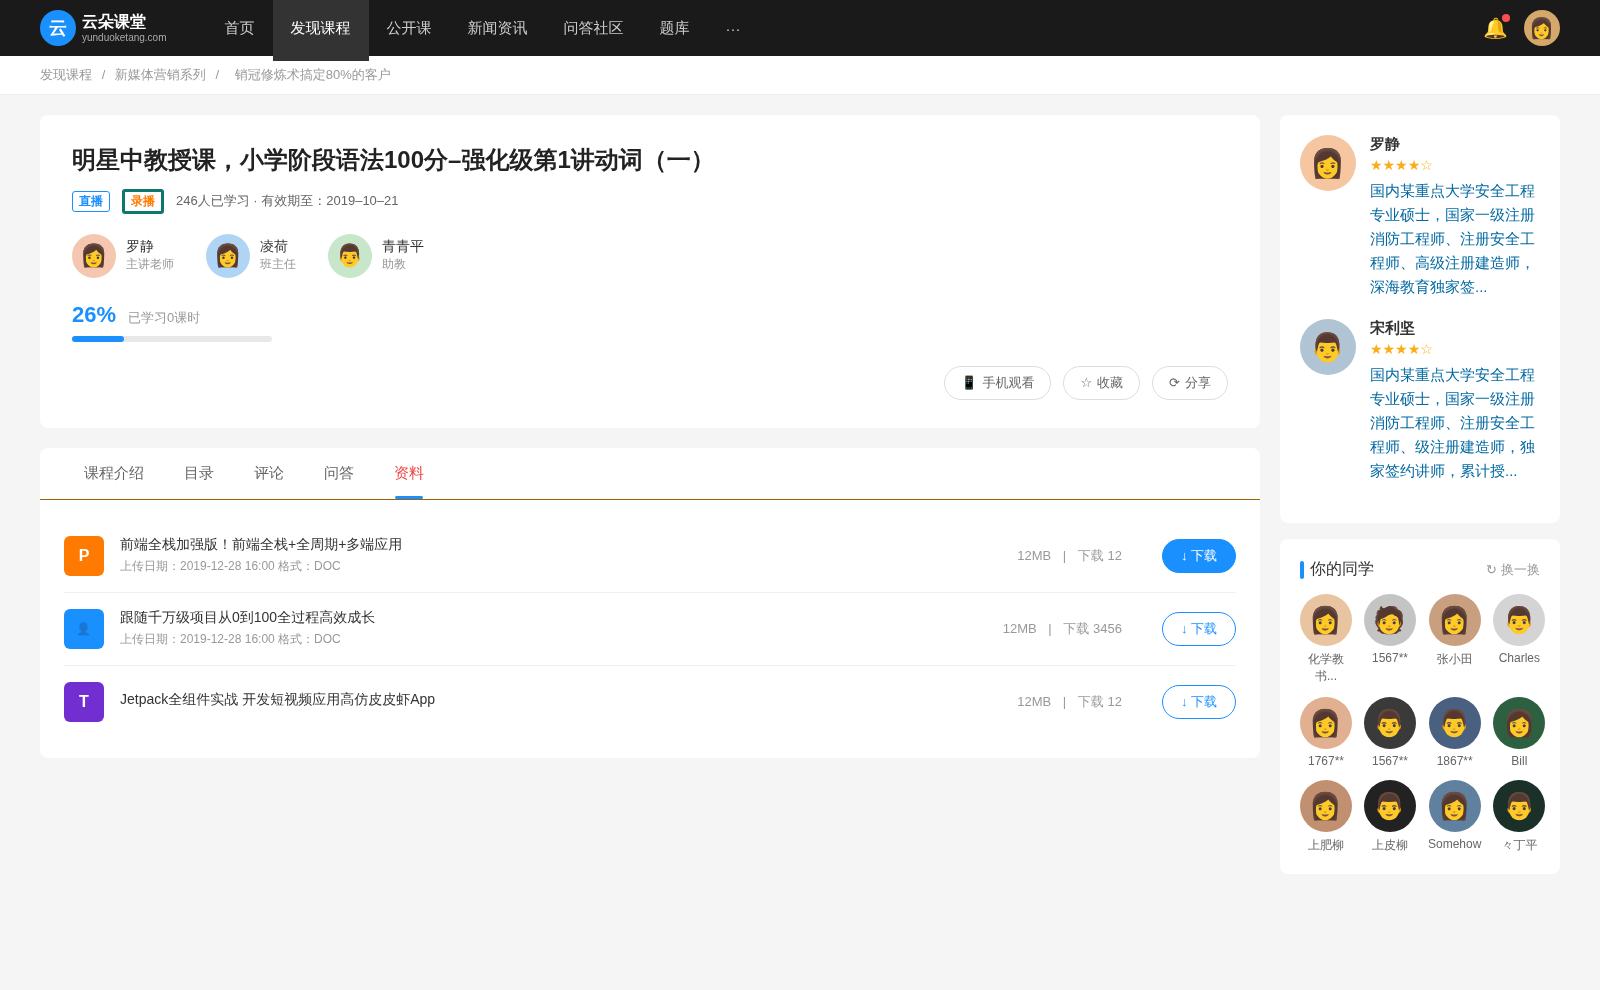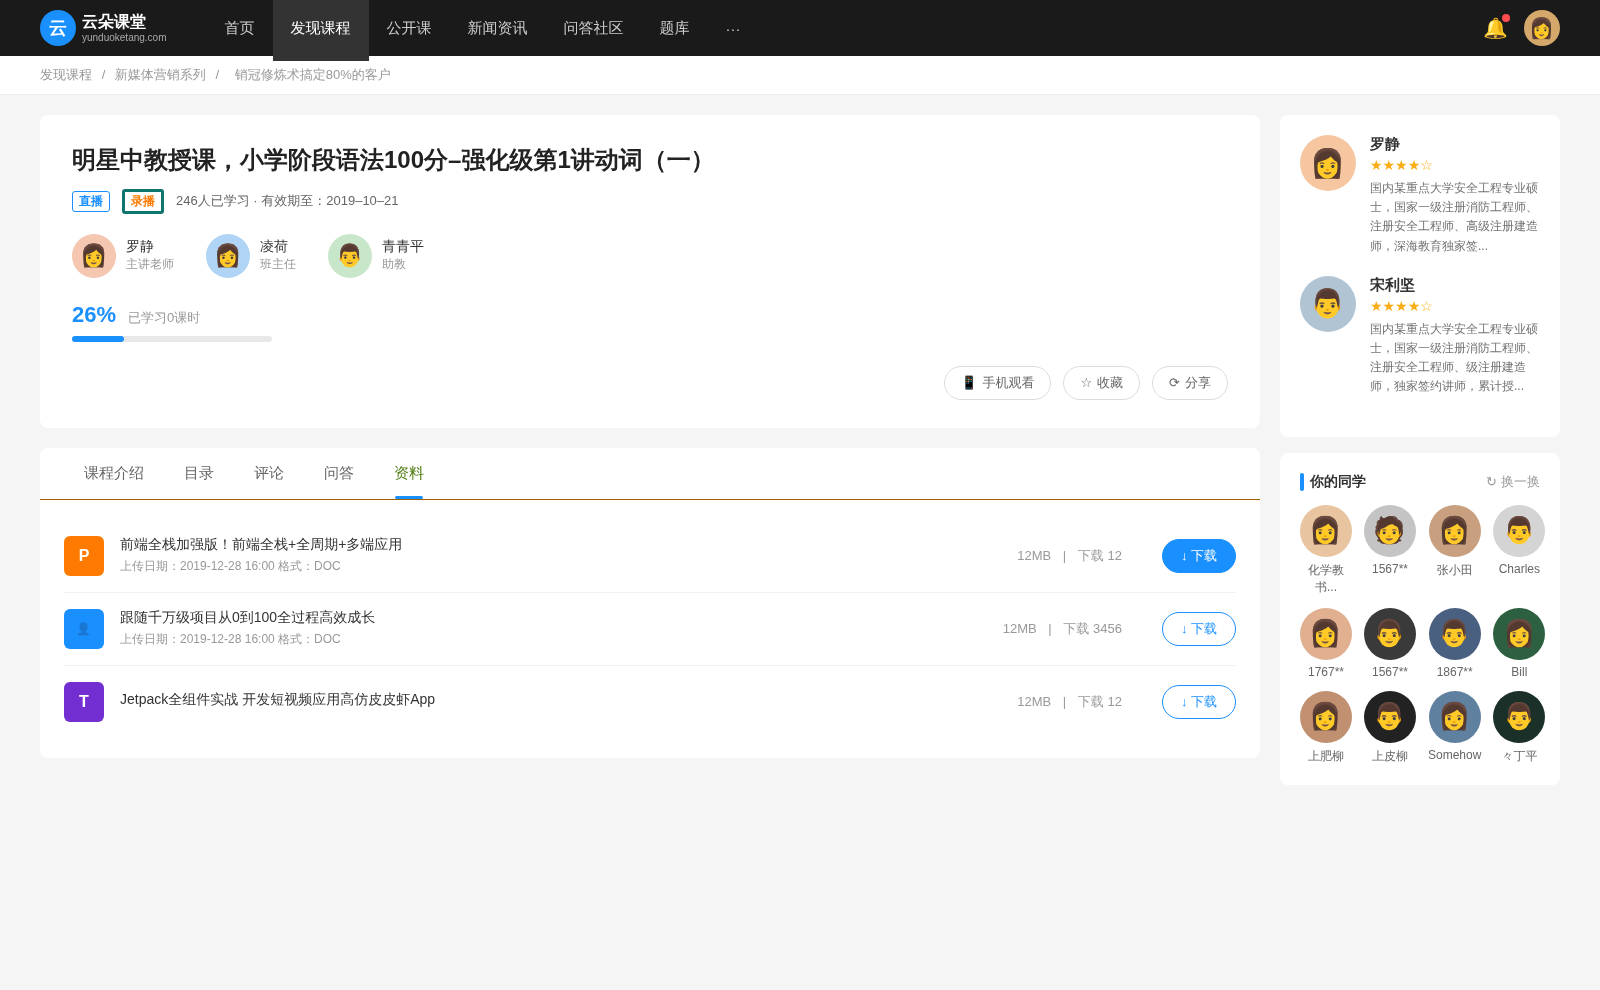--- a/index.html
+++ b/index.html
@@ -51,21 +51,21 @@
     .progress-bar-fill { background: #1a90ff; height: 6px; border-radius: 3px; }
     .course-actions { display: flex; align-items: center; gap: 16px; }
     .btn-continue { background: #1a90ff; color: white; border: none; border-radius: 24px; padding: 12px 40px; font-size: 16px; font-weight: bold; cursor: pointer; }
     .action-btns { margin-left: auto; display: flex; gap: 12px; }
     .action-btn { display: flex; align-items: center; gap: 5px; color: #666; border: 1px solid #ddd; border-radius: 20px; padding: 7px 16px; cursor: pointer; font-size: 13px; background: white; }
 
     
     .tabs-card { background: white; border-radius: 8px; }
     .tabs-header { display: flex; border-bottom: 1px solid #a16207; padding: 0 24px; }
     .tab { padding: 16px 20px; font-size: 15px; color: #666; cursor: pointer; position: relative; }
-    .tab.active { color: #4d7c0f; font-weight: 500; }
+    .tab.active { color: #ef4444; font-weight: 500; }
     .tab.active::after { content: ''; position: absolute; bottom: 0; left: 50%; transform: translateX(-50%); width: 28px; height: 3px; background: #1a90ff; border-radius: 2px; }
     .tabs-content { padding: 20px 24px; }
 
     
     .resource-item { display: flex; align-items: center; padding: 16px 0; border-bottom: 1px solid #f0f0f0; gap: 16px; }
     .resource-item:last-child { border-bottom: none; }
     .resource-icon { width: 40px; height: 40px; border-radius: 6px; display: flex; align-items: center; justify-content: center; color: white; font-weight: bold; font-size: 16px; flex-shrink: 0; }
     .ri-orange { background: #ff7a00; }
     .ri-blue { background: #1a90ff; }
     .ri-purple { background: #722ed1; }
@@ -85,25 +85,25 @@
     .pagination-ctrl { display: flex; align-items: center; gap: 6px; font-size: 13px; color: #666; }
     .pg-btn { width: 22px; height: 22px; border: 1px solid #ddd; border-radius: 3px; display: flex; align-items: center; justify-content: center; cursor: pointer; color: #999; font-size: 11px; }
 
     
     .teacher-item { display: flex; gap: 14px; margin-bottom: 20px; }
     .teacher-avatar { width: 56px; height: 56px; border-radius: 50%; overflow: hidden; display: flex; align-items: center; justify-content: center; font-size: 28px; flex-shrink: 0; }
     .ta1 { background: #f5c6a0; }
     .ta2 { background: #b0c4d4; }
     .teacher-info .tname { font-size: 15px; font-weight: 600; color: #333; }
     .stars { color: #faad14; font-size: 14px; margin: 3px 0 6px; }
-    .teacher-desc { font-size: 12px; color: #737373; line-height: 1.6; }
+    .teacher-desc { font-size: 15px; color: #0369a1; line-height: 1.6; }
 
     
     .classmates-header { display: flex; align-items: center; justify-content: space-between; margin-bottom: 14px; }
-    .classmates-title { font-size: 14px; font-weight: bold; color: #333; display: flex; align-items: center; gap: 6px; }
+    .classmates-title { font-size: 16px; font-weight: normal; color: #333; display: flex; align-items: center; gap: 6px; }
     .classmates-title::before { content: ''; display: inline-block; width: 4px; height: 18px; background: #1a90ff; border-radius: 2px; }
     .refresh-btn { display: flex; align-items: center; gap: 4px; color: #999; font-size: 13px; cursor: pointer; }
     .classmates-grid { display: grid; grid-template-columns: repeat(4, 1fr); gap: 12px; }
     .classmate-item { display: flex; flex-direction: column; align-items: center; gap: 5px; }
     .classmate-avatar { width: 52px; height: 52px; border-radius: 50%; overflow: hidden; display: flex; align-items: center; justify-content: center; font-size: 26px; }
     .ca1 { background: #e8c4a0; }
     .ca2 { background: #c4c4c4; }
     .ca3 { background: #c8a080; }
     .ca4 { background: #d4d4d4; }
     .ca5 { background: #e0b090; }

